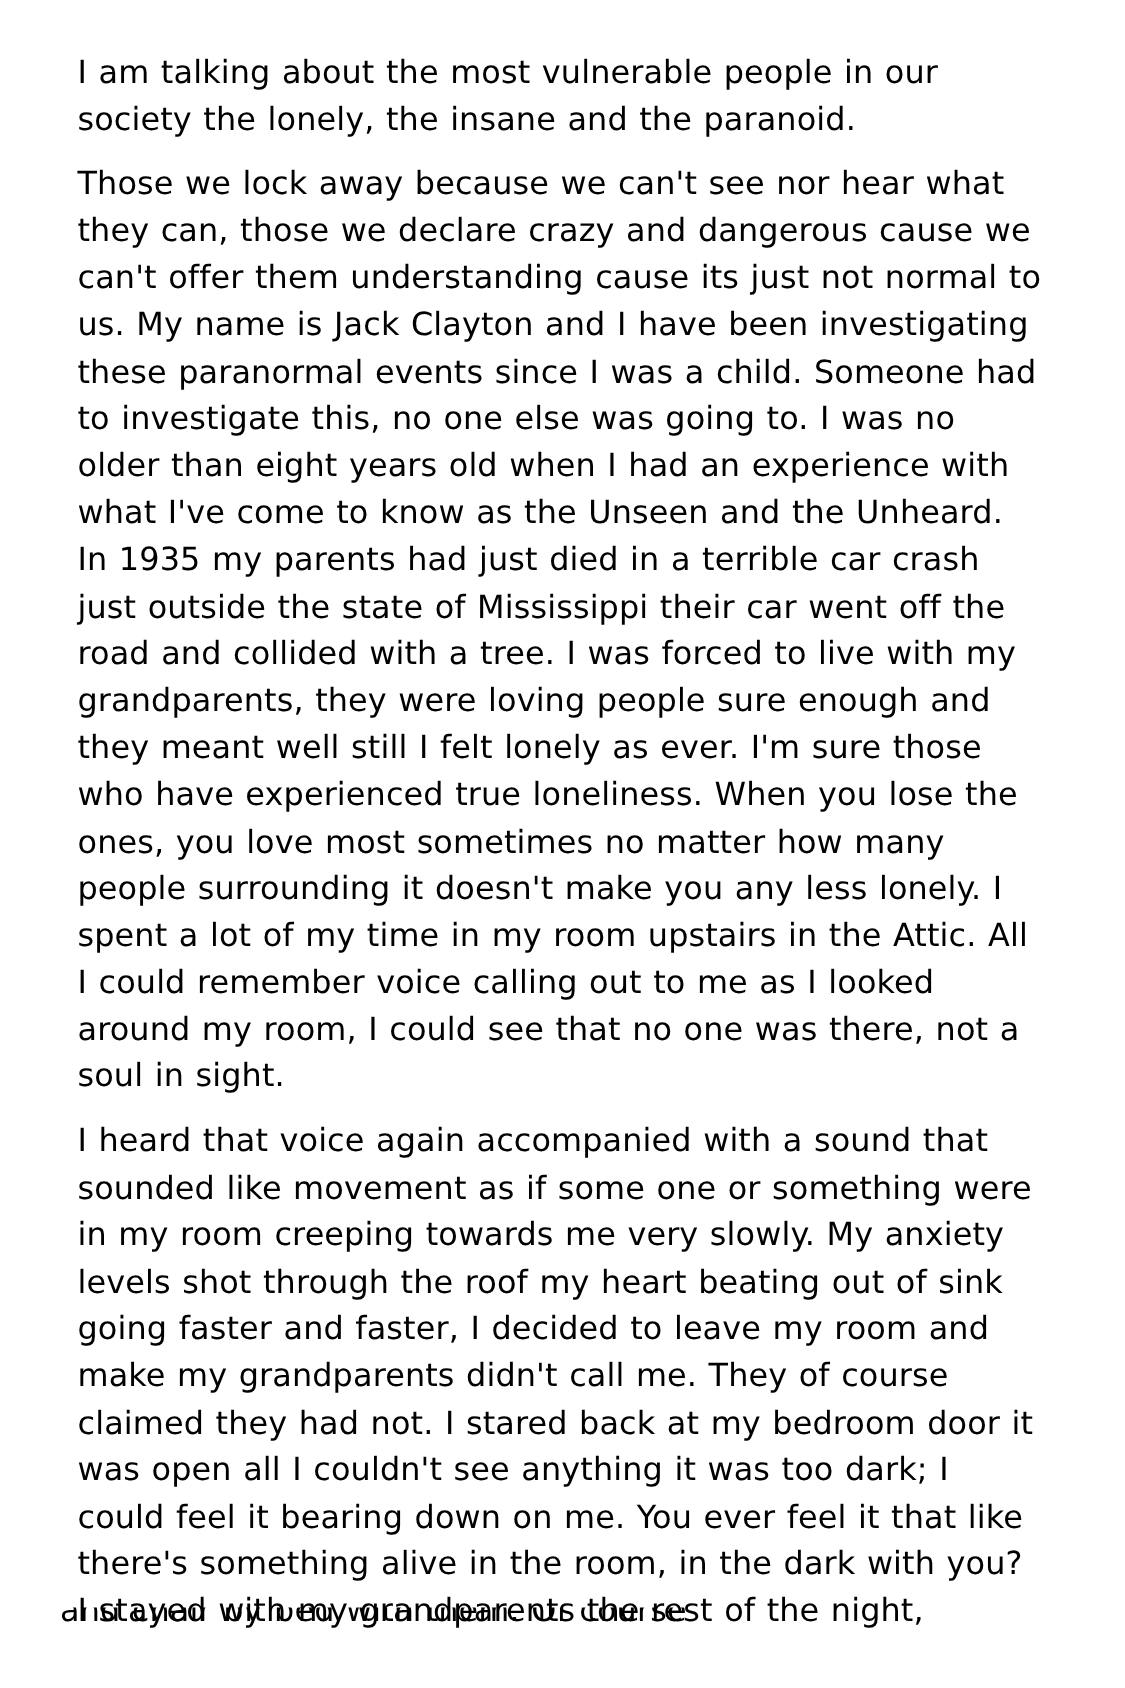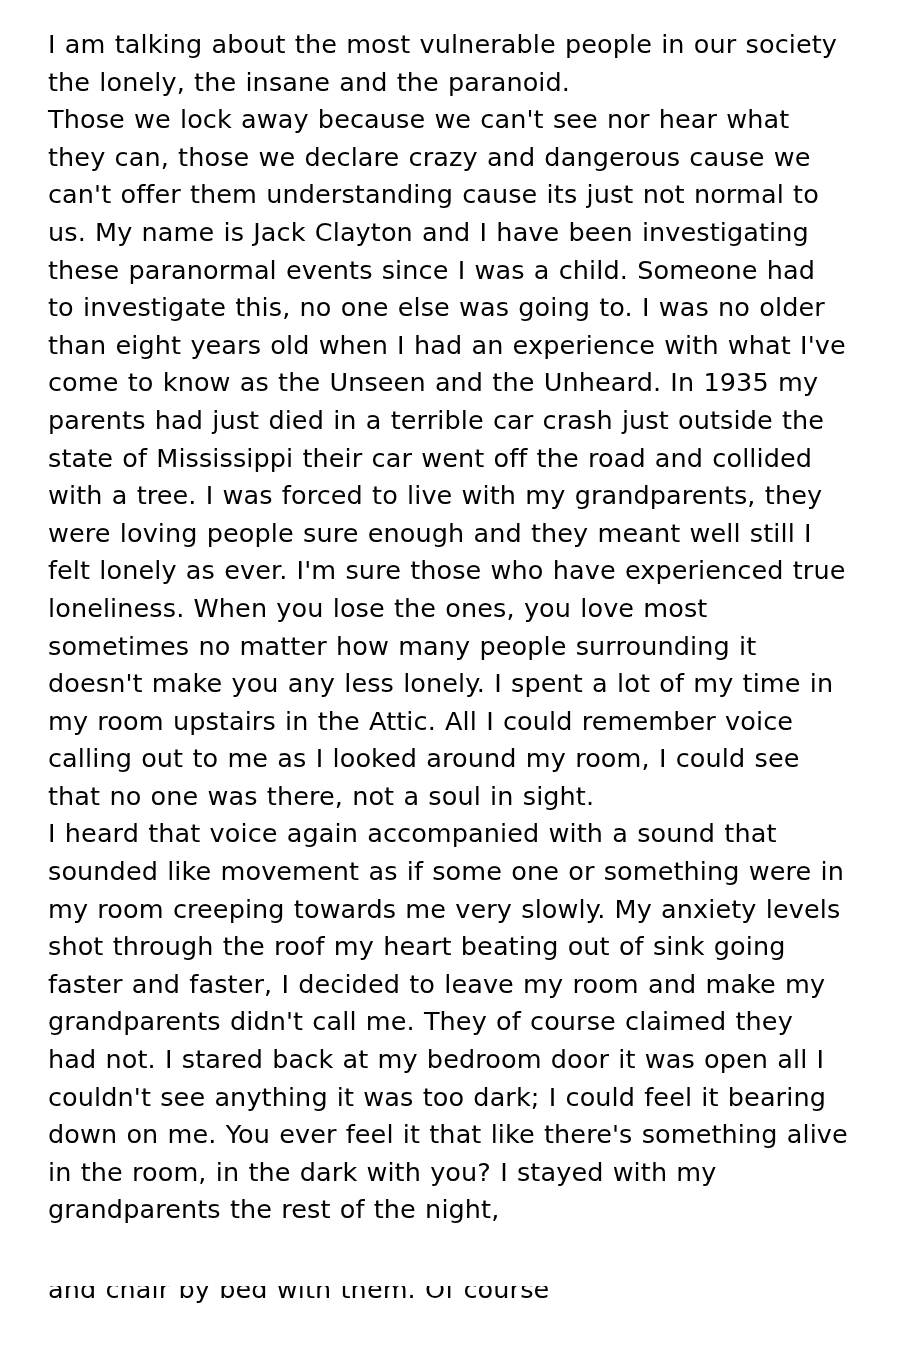--- a/index.html
+++ b/index.html
@@ -26,21 +26,21 @@
     color: #000000;
     font-family: "DejaVu Sans", sans-serif;
     font-size: 25.5px;
     line-height: 37.6px;
     letter-spacing: 0.1px;
     font-weight: 500;
     text-align: left;
     word-spacing: 1px;
   }
   .story p {
-    margin: 0;
+    margin: 14px;
     padding: 0;
   }
   .clip-bottom {
     position: absolute;
     left: 0;
     right: 0;
     bottom: 0;
     height: 42px;
     background: #ffffff;
   }

